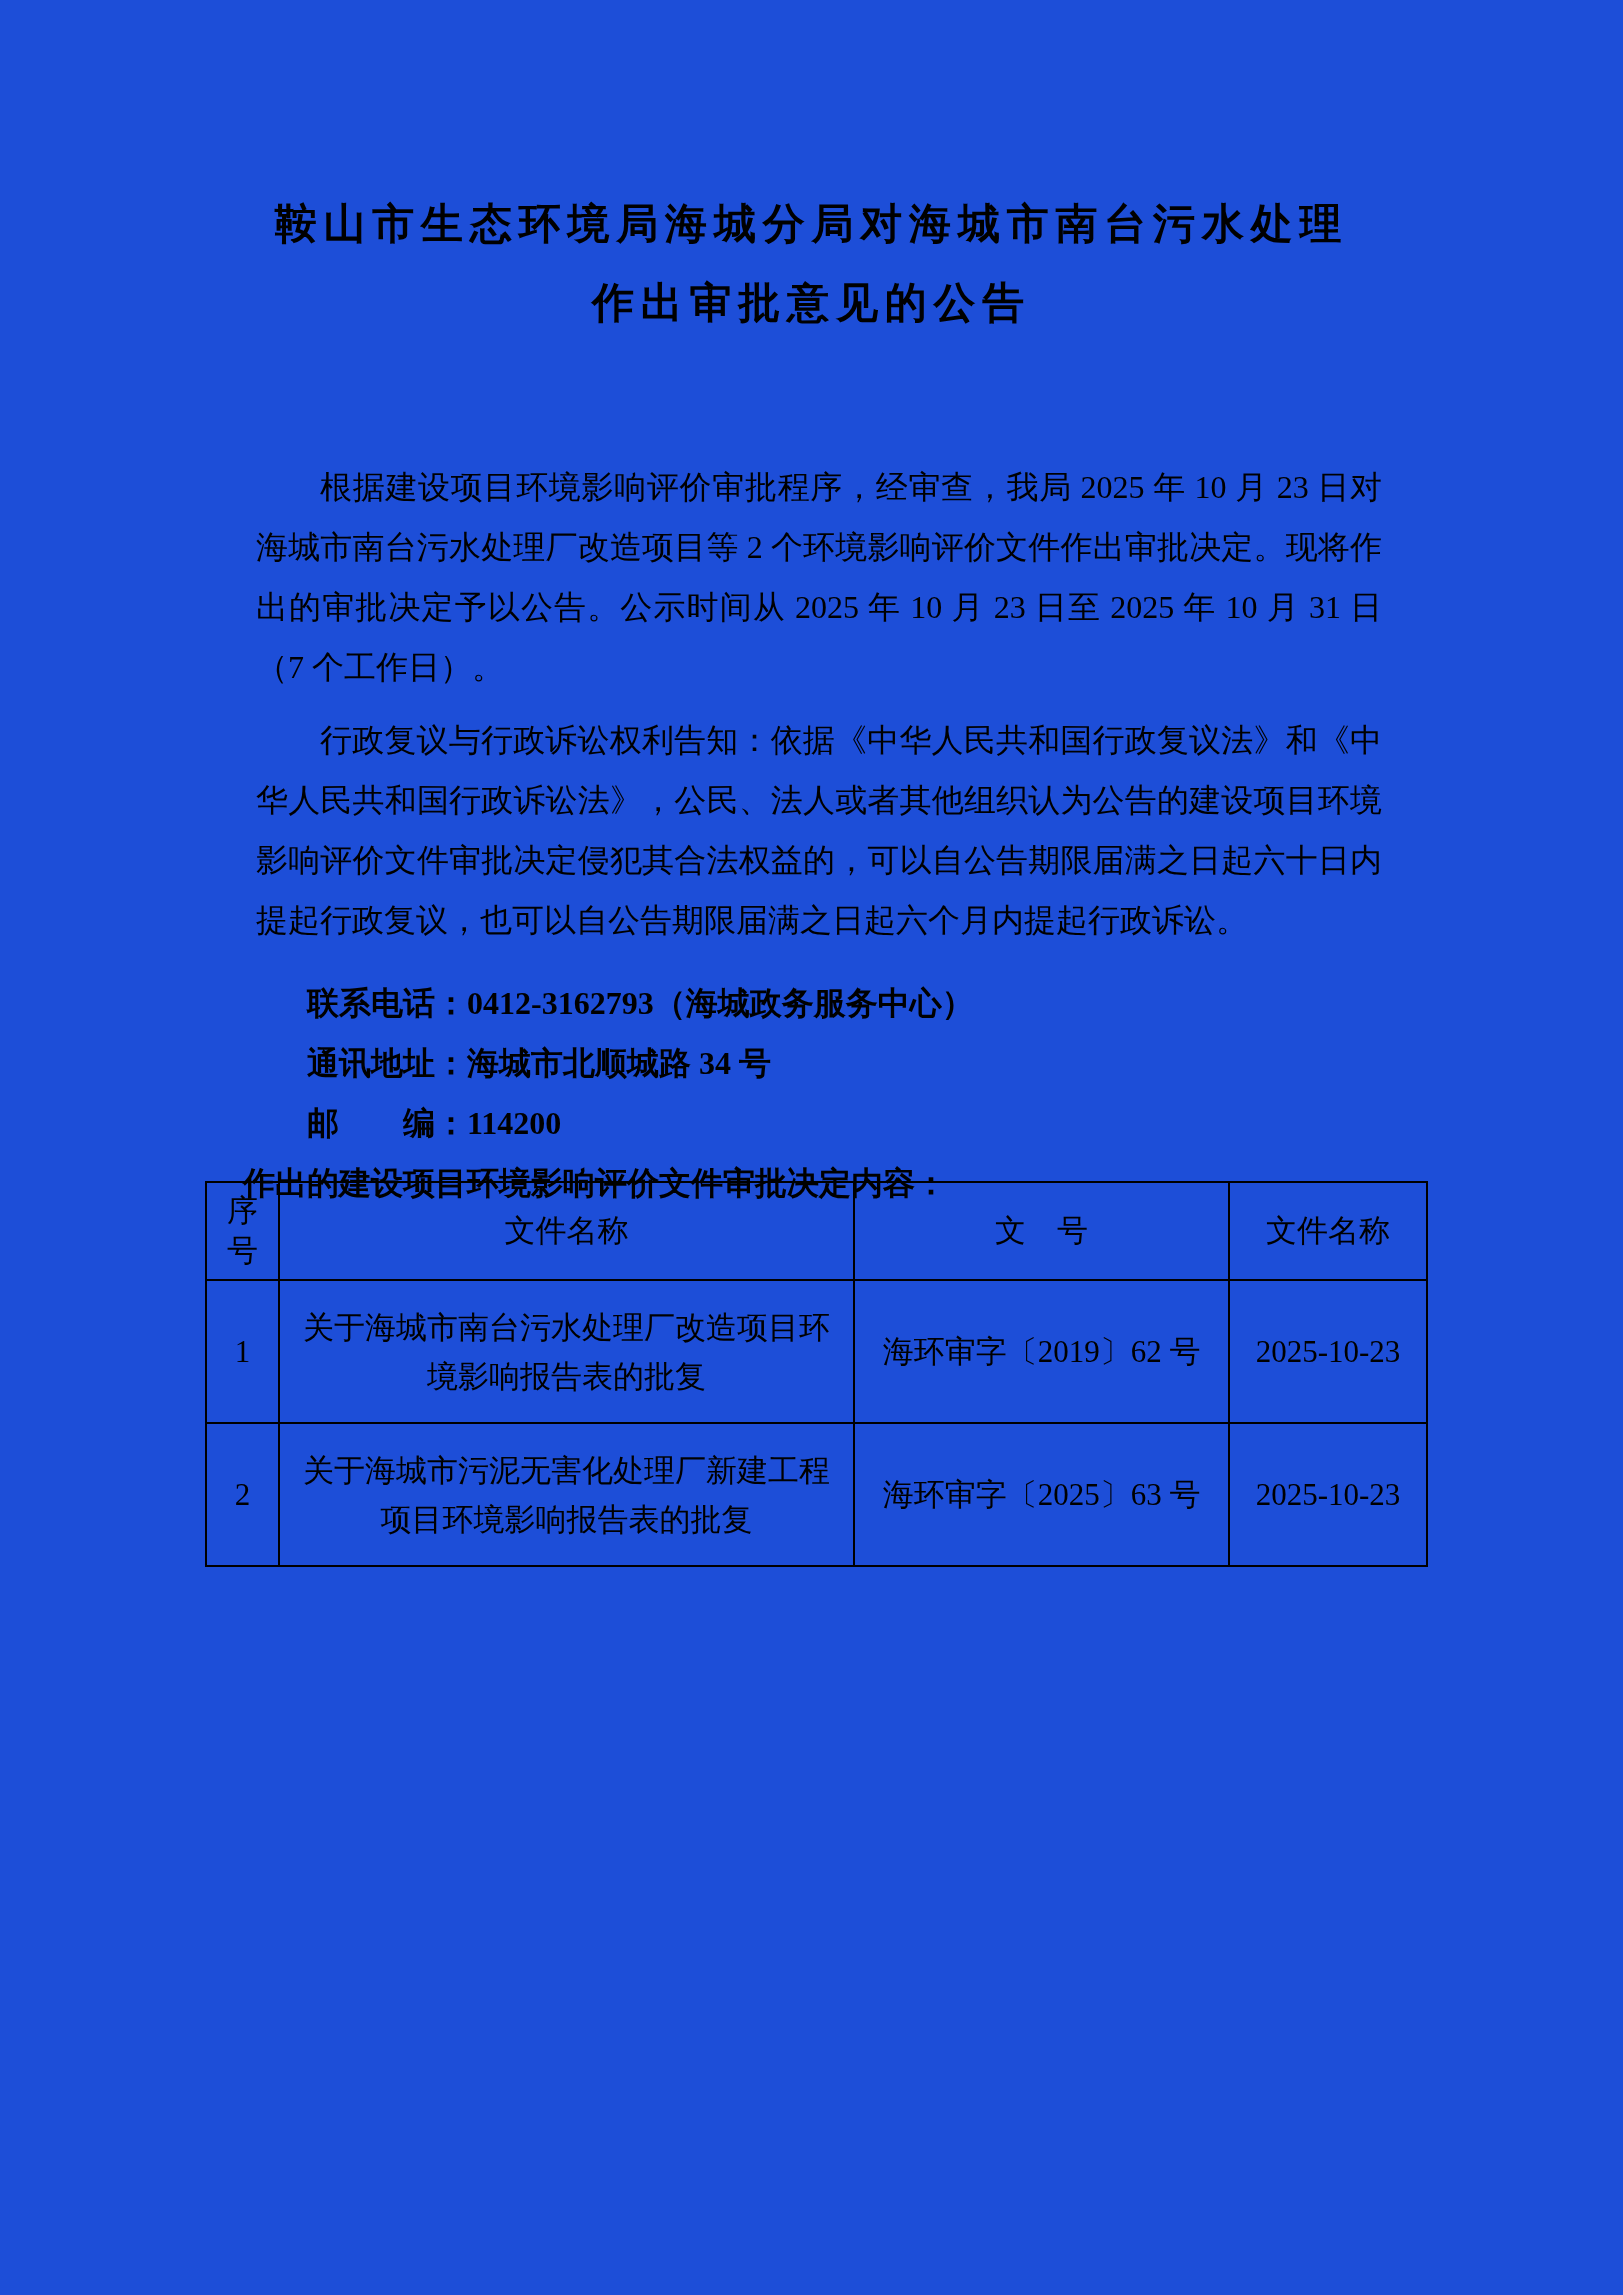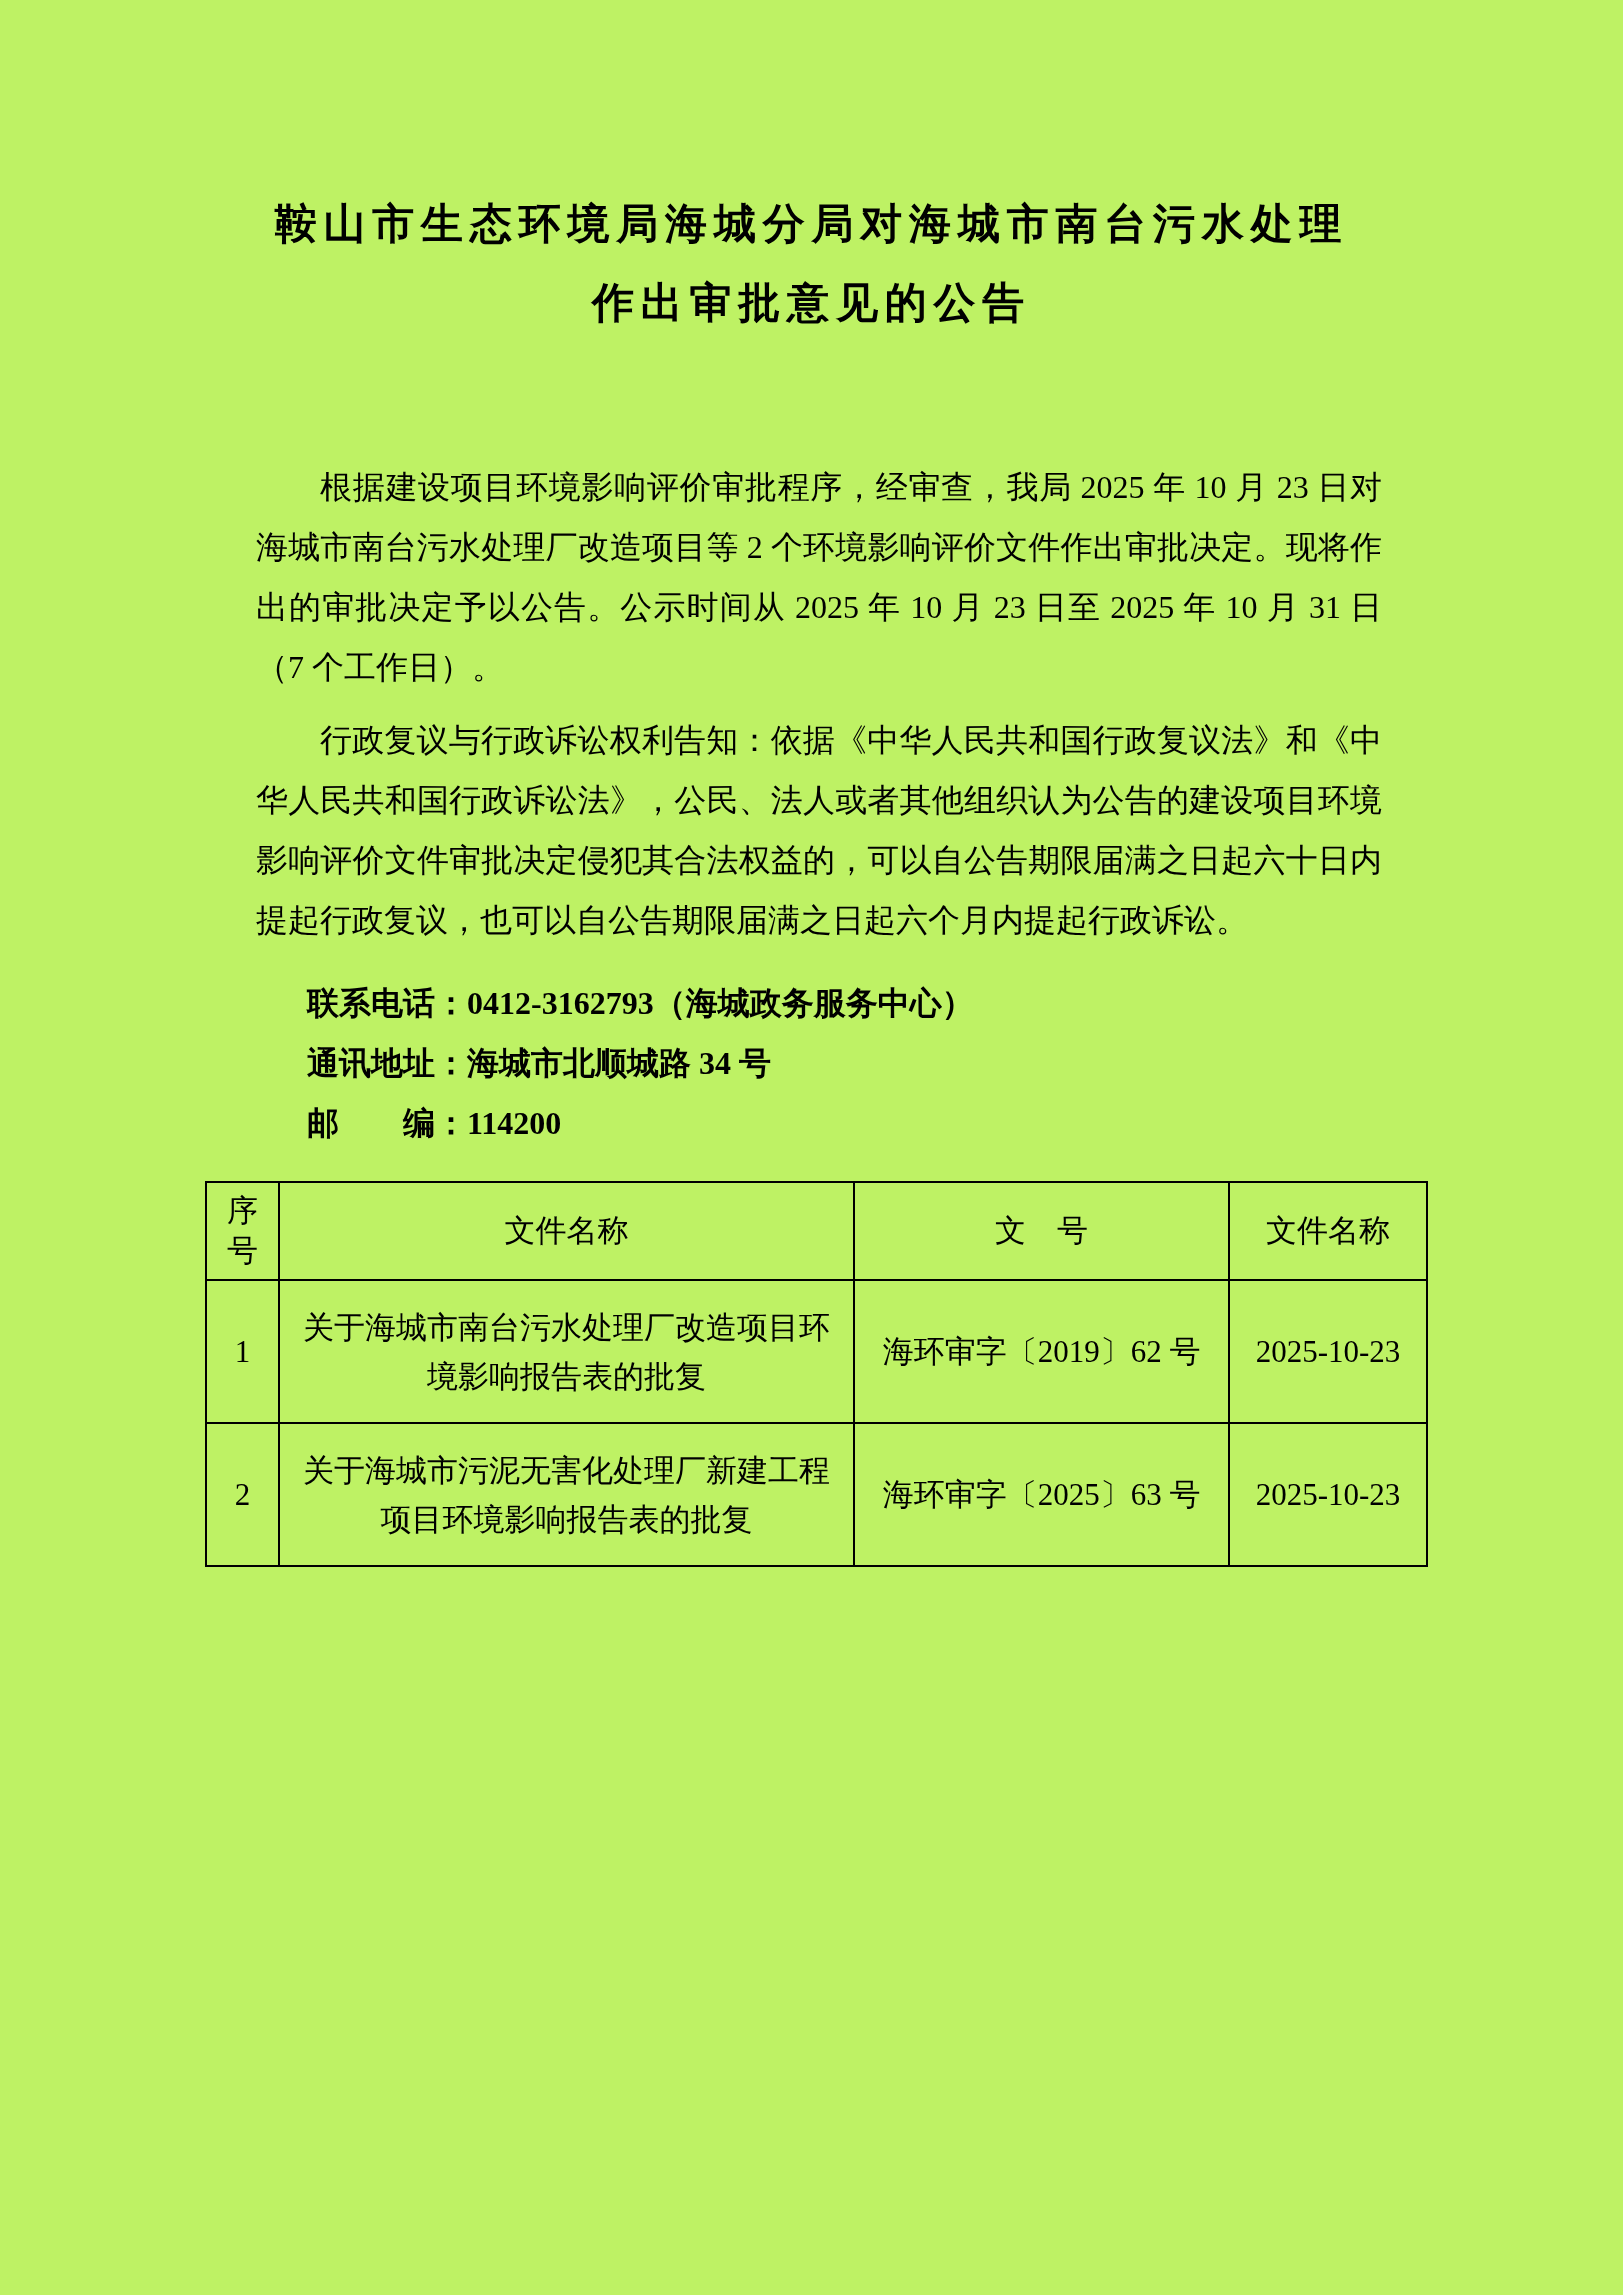--- a/index.html
+++ b/index.html
@@ -1,21 +1,21 @@
 <!DOCTYPE html>
 <html style="font-size:11px"><head>
 <meta charset="utf-8">
 <style>
   html, body { margin: 0; padding: 0; background: #888; }
   .page {
     position: relative;
     width: 1623px;
     height: 2295px;
     margin: 0 auto;
-    background: #bef264;
+    background: #1d4ed8;
     color: #000000;
     overflow: hidden;
   }
   .title-block {
     position: absolute;
     top: 184px;
     left: 0;
     right: 0;
     text-align: center;
     font-family: "Liberation Sans", "DejaVu Sans", sans-serif;
@@ -75,20 +75,21 @@
     <div>作出审批意见的公告</div>
   </div>
 
   <div class="body-block">
     <p class="para">根据建设项目环境影响评价审批程序，经审查，我局 2025 年 10 月 23 日对海城市南台污水处理厂改造项目等 2 个环境影响评价文件作出审批决定。现将作出的审批决定予以公告。公示时间从 2025 年 10 月 23 日至 2025 年 10 月 31 日（7 个工作日）。</p>
     <p class="para">行政复议与行政诉讼权利告知：依据《中华人民共和国行政复议法》和《中华人民共和国行政诉讼法》，公民、法人或者其他组织认为公告的建设项目环境影响评价文件审批决定侵犯其合法权益的，可以自公告期限届满之日起六十日内提起行政复议，也可以自公告期限届满之日起六个月内提起行政诉讼。</p>
     <div class="contact-block">
       <div class="contact-line">联系电话：0412-3162793（海城政务服务中心）</div>
       <div class="contact-line">通讯地址：海城市北顺城路 34 号</div>
       <div class="contact-line">邮　　编：114200</div>
+      <div class="table-intro">作出的建设项目环境影响评价文件审批决定内容：</div>
     </div>
   </div>
 
   <table class="approval">
     <colgroup>
       <col style="width:73px">
       <col style="width:575px">
       <col style="width:375px">
       <col style="width:198px">
     </colgroup>

